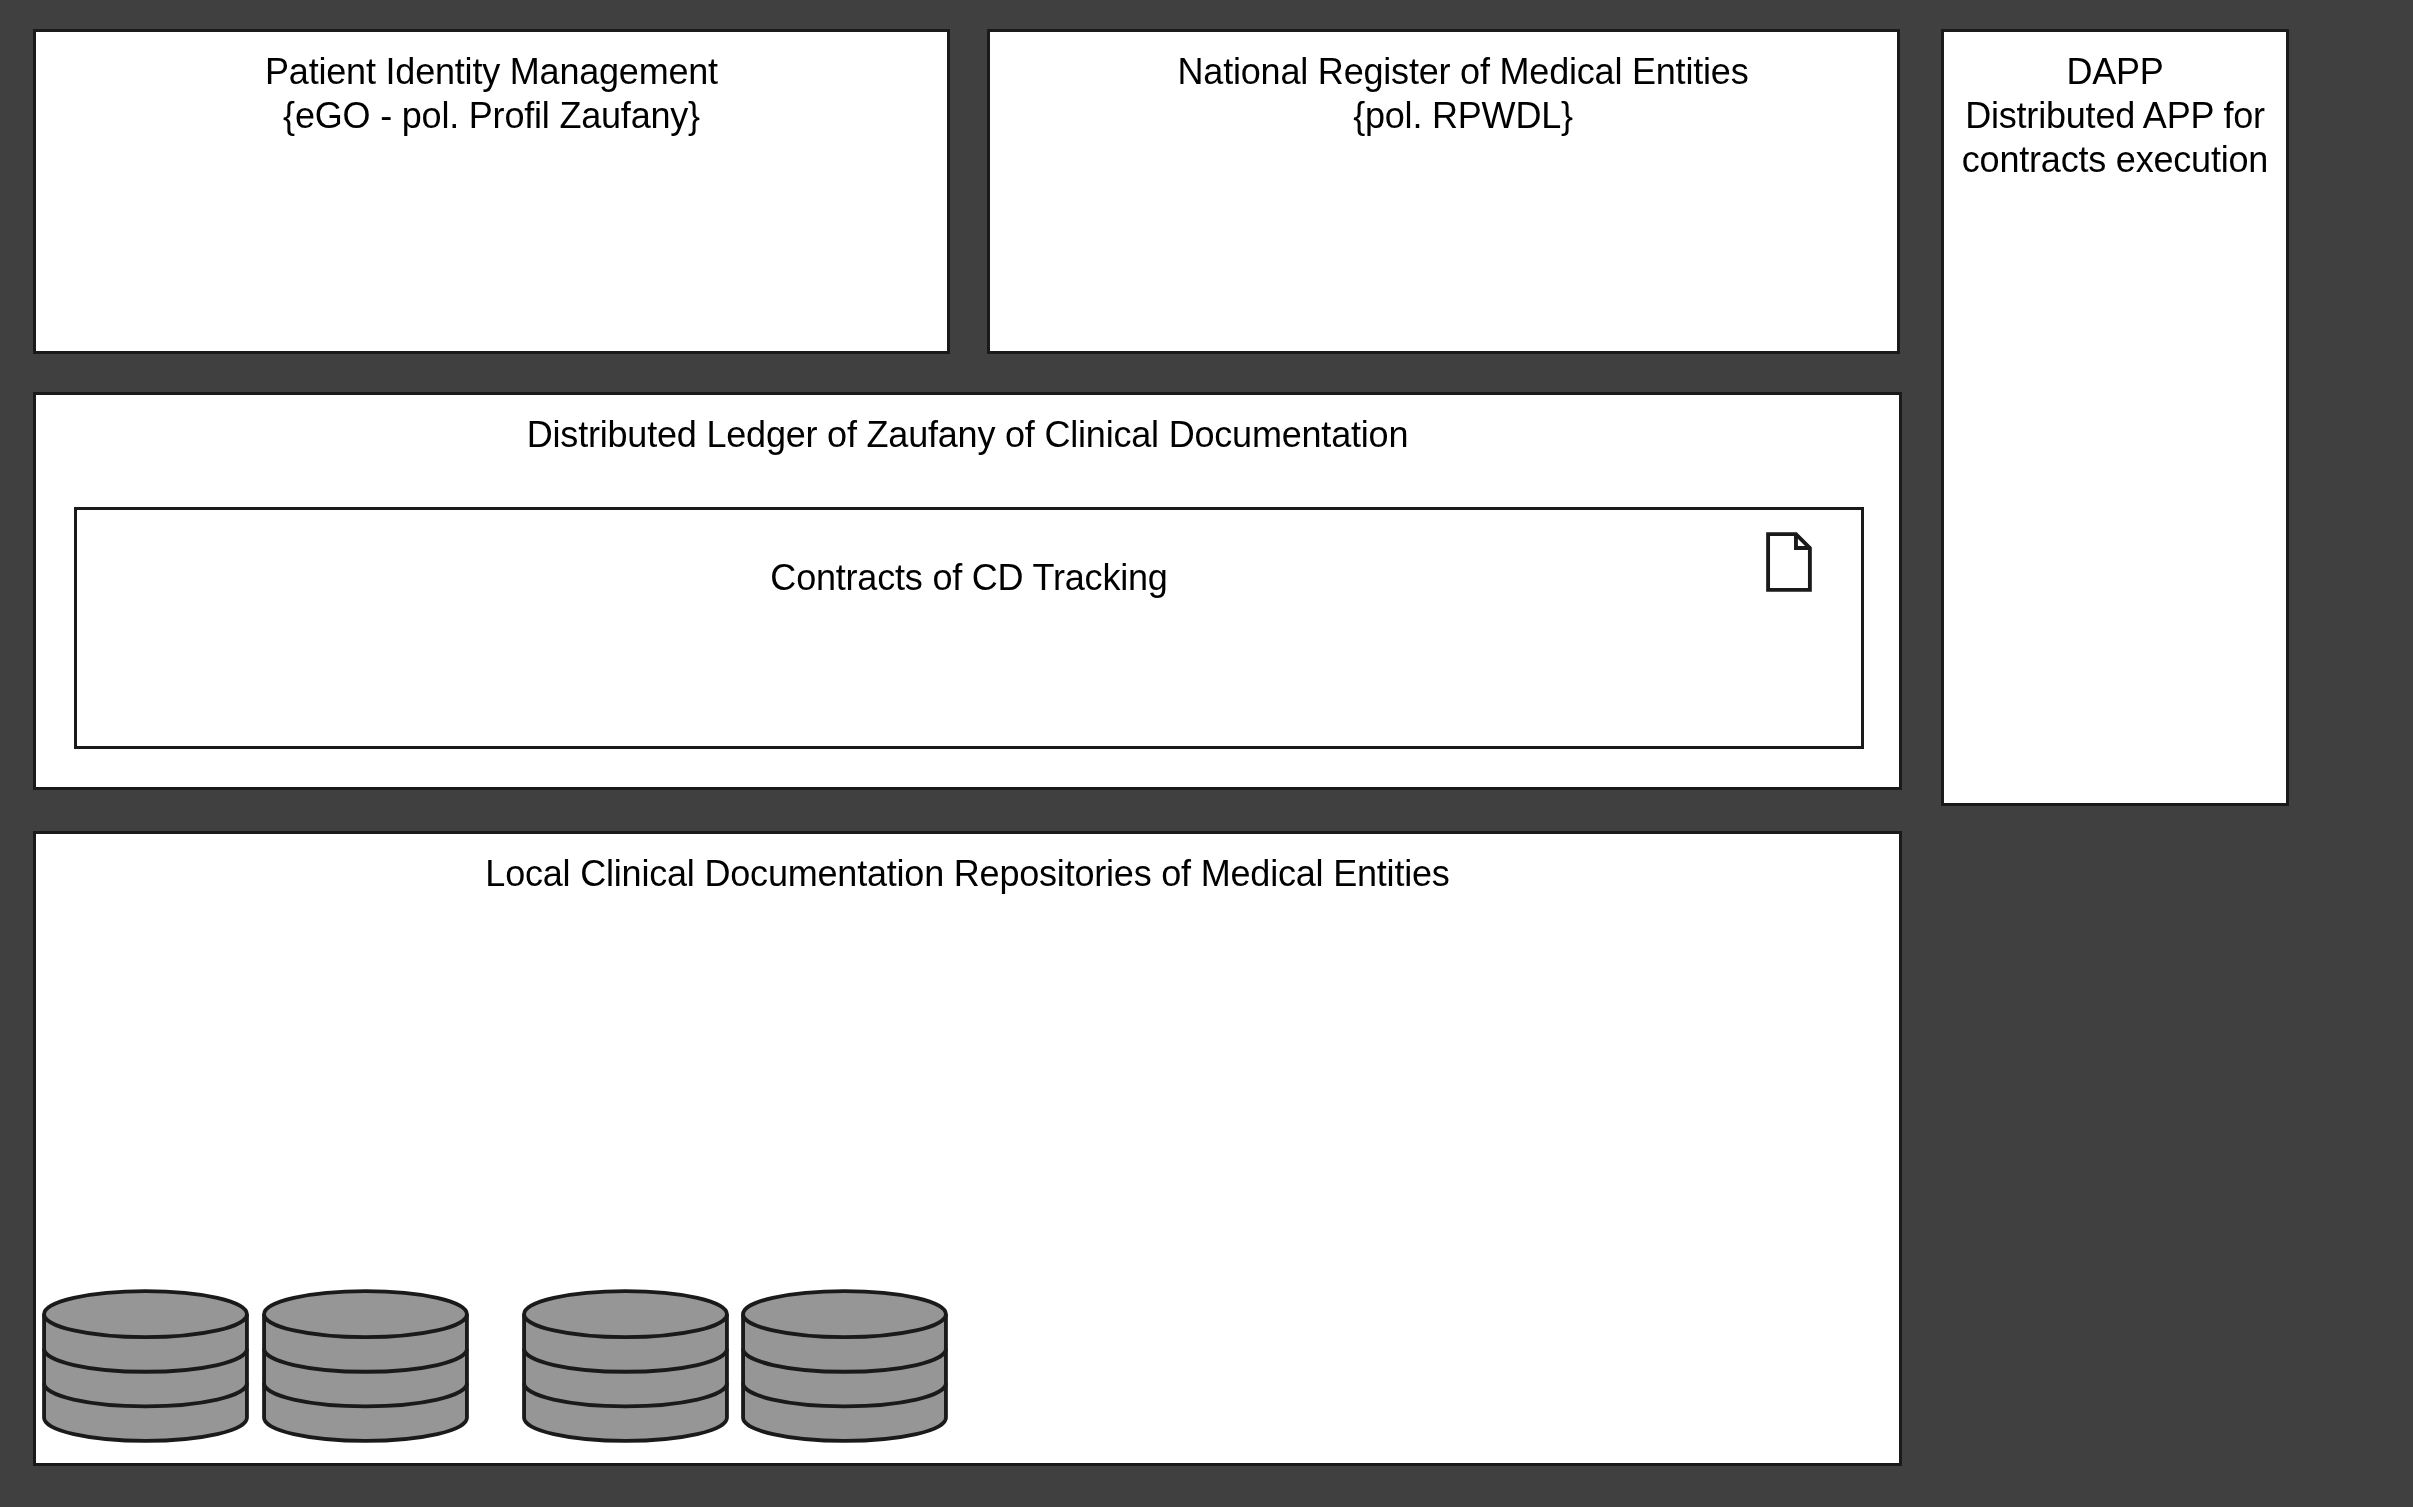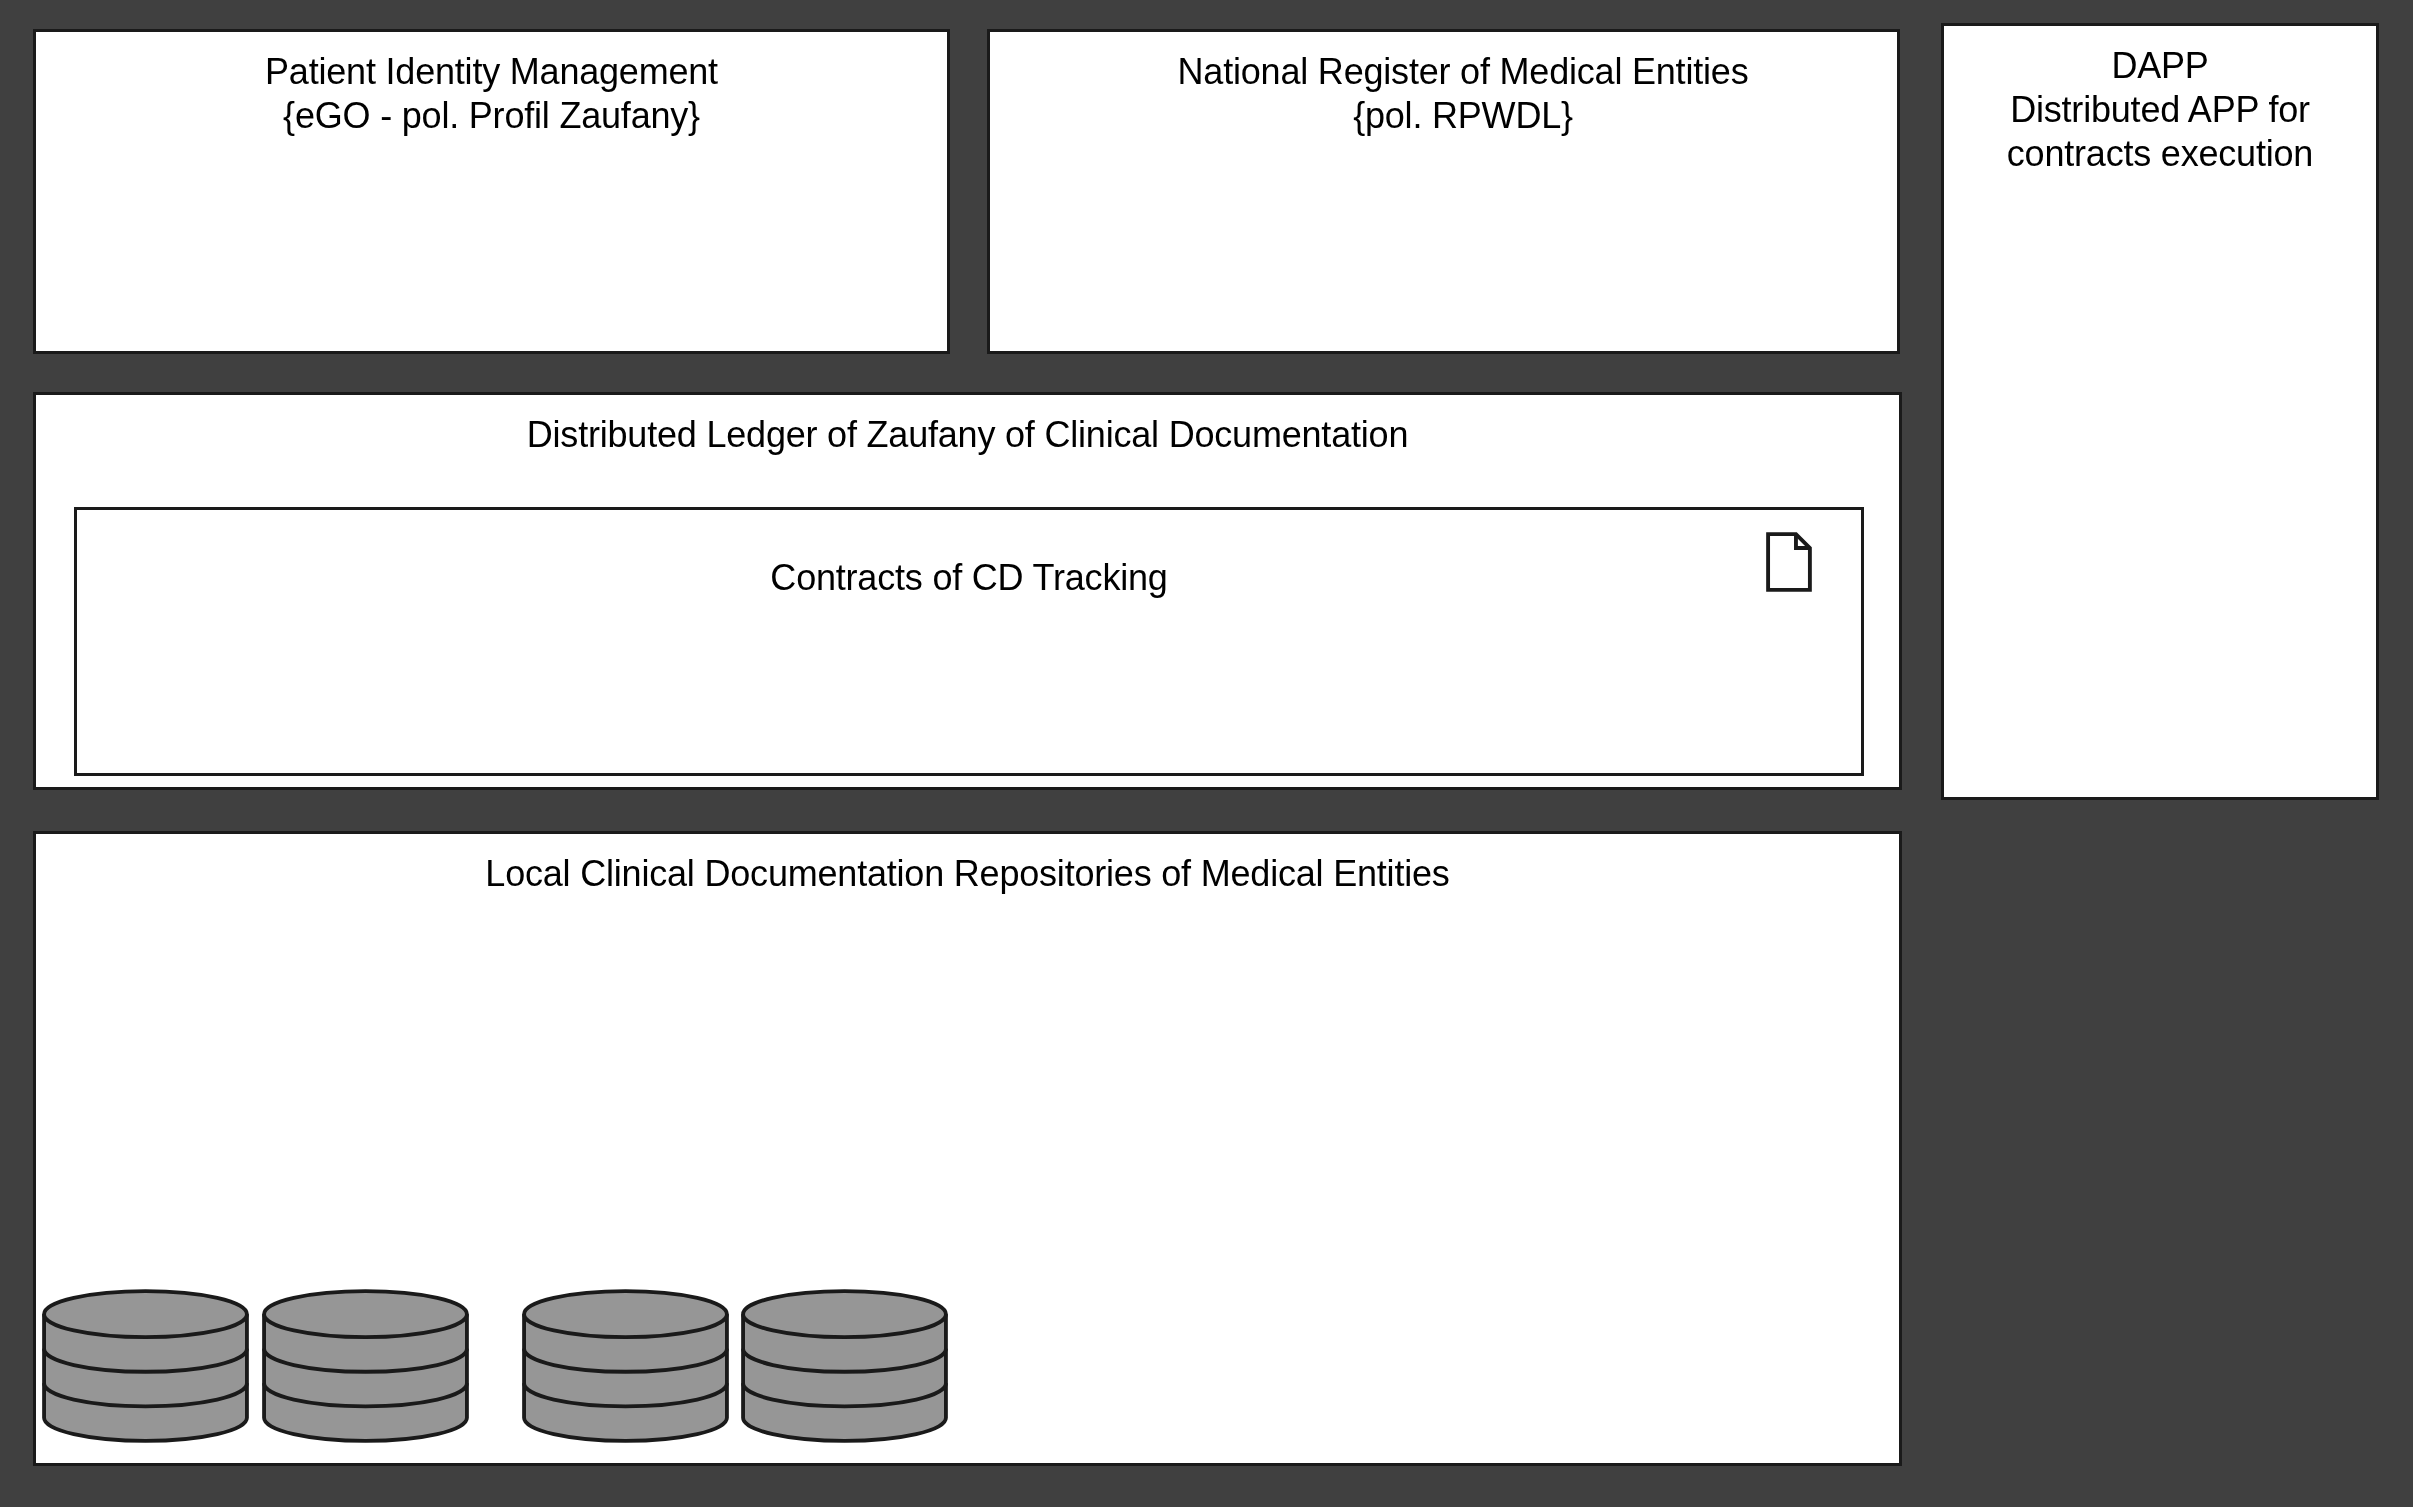--- a/index.html
+++ b/index.html
@@ -41,37 +41,37 @@
   }
   #box-patient-identity .box-title { top: 17.7px; }
 
   #box-national-register {
     left: 987px; top: 29px;
     width: 913px; height: 325px;
   }
   #box-national-register .box-title { top: 17.7px; padding-left: 39px; }
 
   #box-dapp {
-    left: 1941px; top: 23px;
-    width: 438px; height: 777px;
+    left: 1941px; top: 29px;
+    width: 348px; height: 777px;
   }
   #box-dapp .box-title { top: 17.7px; }
 
   
   #box-ledger {
     left: 33px; top: 392px;
     width: 1869px; height: 398px;
   }
   #box-ledger .box-title { top: 17.7px; }
 
   #box-contracts {
     position: absolute;
     box-sizing: border-box;
     left: 38px; top: 112px;
-    width: 1790px; height: 269px;
+    width: 1790px; height: 242px;
     background: #ffffff;
     border: 3.8px solid #1a1a1a;
   }
   #box-contracts .box-title { top: 46px; }
 
   .doc-icon {
     position: absolute;
     right: 48px;
     top: 21px;
     width: 48px;

